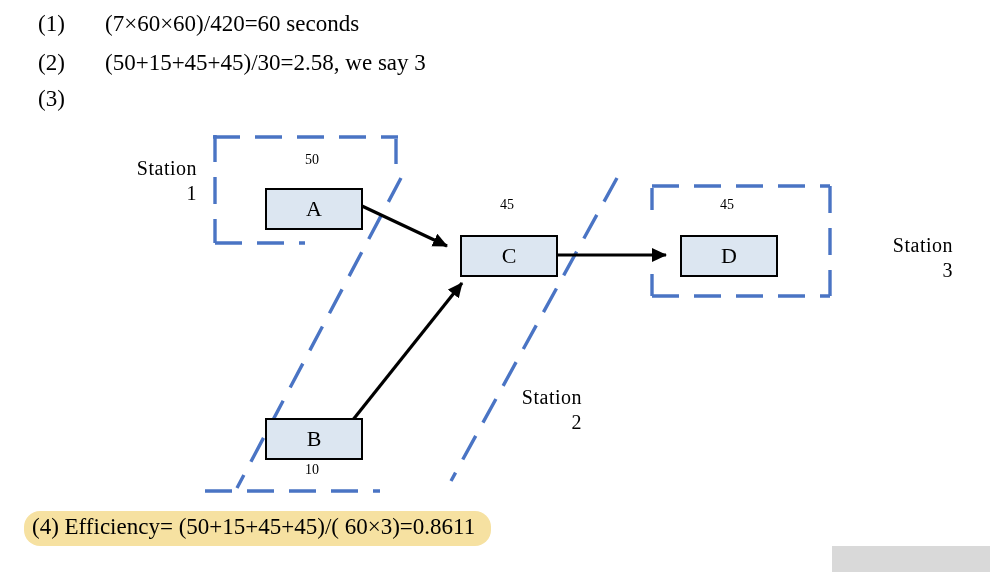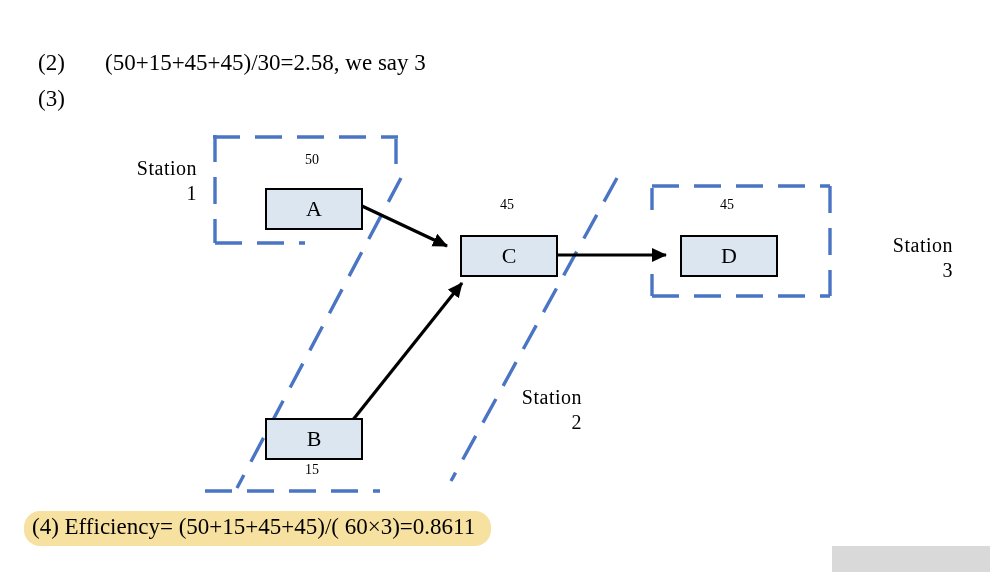--- a/index.html
+++ b/index.html
@@ -23,20 +23,23 @@
     position:absolute; left:24px; top:511px; background:#f6e1a1;
     border-radius:16px; padding:3px 16px 6px 8px; font-size:23px; white-space:nowrap;
   }
   .gray-box { position:absolute; left:832px; top:546px; width:158px; height:26px; background:#d9d9d9; }
 </style>
 </head>
 <body>
 
 <div class="page">
 
+  <div class="note-row" style="top:11px">
+    <span class="note-num">(1)</span><span class="note-text">(7×60×60)/420=60 seconds</span>
+  </div>
   <div class="note-row" style="top:50px">
     <span class="note-num">(2)</span><span class="note-text">(50+15+45+45)/30=2.58, we say 3</span>
   </div>
   <div class="note-row" style="top:86px">
     <span class="note-num">(3)</span><span class="note-text"></span>
   </div>
 
   <svg class="diagram" width="990" height="572" viewBox="0 0 990 572">
     <defs>
       <marker id="ah" markerUnits="userSpaceOnUse" markerWidth="20" markerHeight="18" refX="14" refY="7" orient="auto">
@@ -73,21 +76,21 @@
   <div class="node" style="left:680px; top:235px">
     <span>D</span>
   </div>
   <div class="node" style="left:265px; top:418px">
     <span>B</span>
   </div>
 
   <div class="node-value" style="left:265px; top:152px">50</div>
   <div class="node-value" style="left:460px; top:197px">45</div>
   <div class="node-value" style="left:680px; top:197px">45</div>
-  <div class="node-value" style="left:265px; top:462px">15</div>
+  <div class="node-value" style="left:265px; top:462px">10</div>
 
   <div class="station" style="left:105px; top:156px; width:92px">
     <div>Station</div>
     <div>1</div>
   </div>
   <div class="station" style="left:492px; top:385px; width:90px">
     <div>Station</div>
     <div>2</div>
   </div>
   <div class="station" style="left:858px; top:233px; width:95px">

